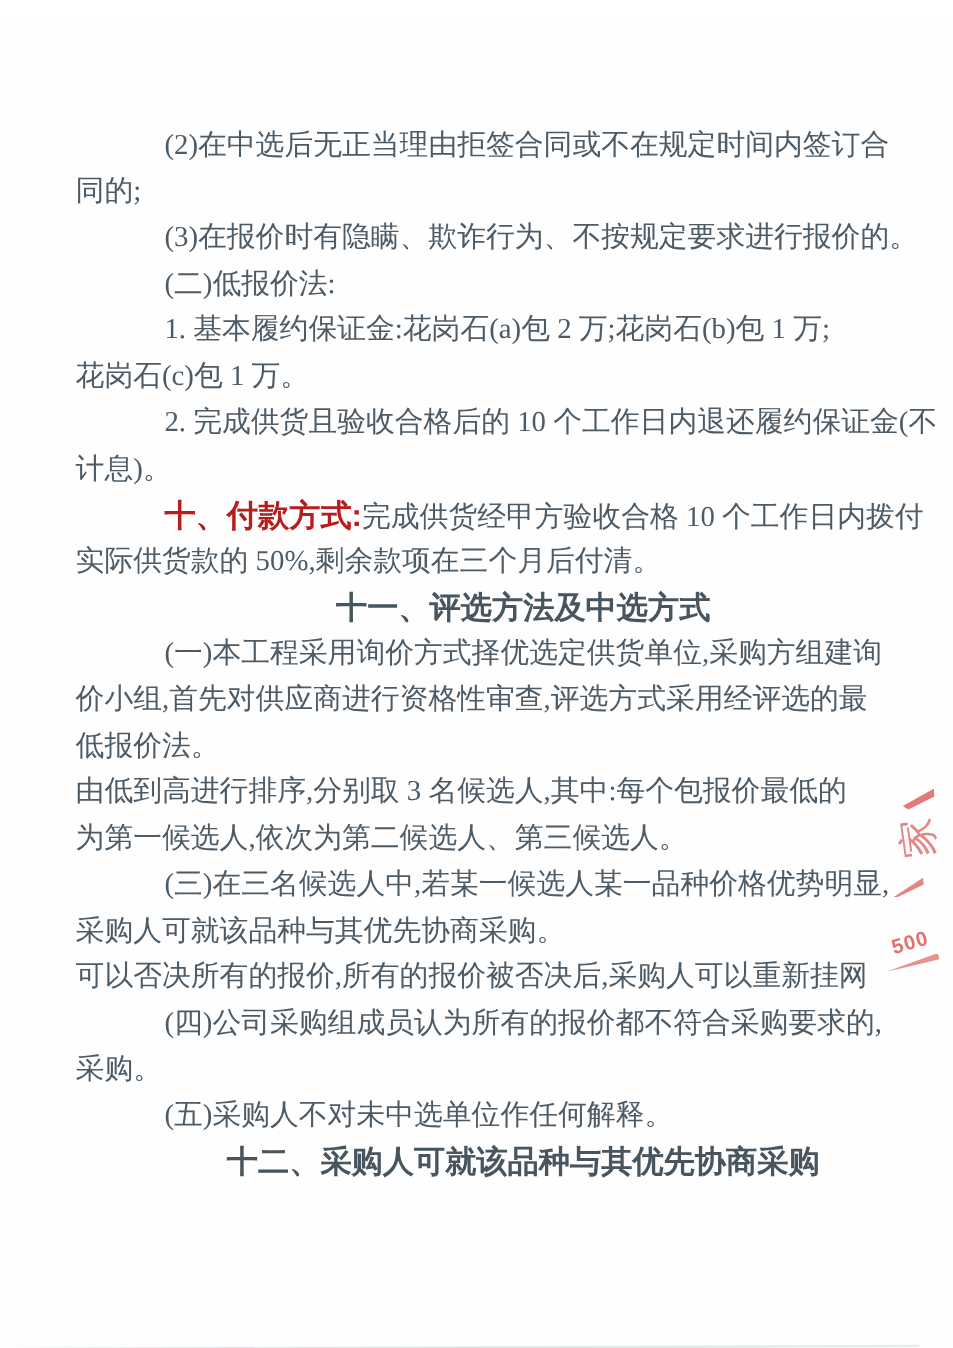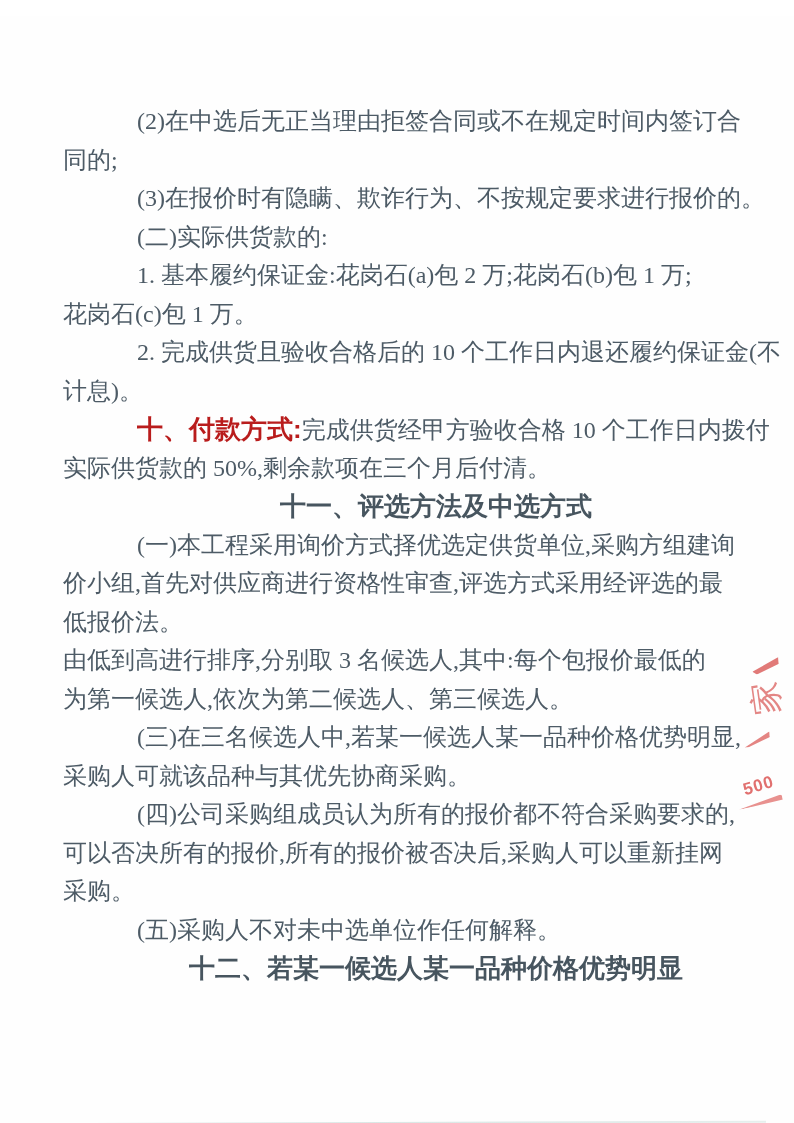--- a/index.html
+++ b/index.html
@@ -114,40 +114,40 @@
 </style>
 </head>
 <body>
 
 <div class="page">
 
   <div class="doc" id="doc-lines">
       <div class="line indent">(2)在中选后无正当理由拒签合同或不在规定时间内签订合</div>
       <div class="line">同的;</div>
       <div class="line indent">(3)在报价时有隐瞒、欺诈行为、不按规定要求进行报价的。</div>
-      <div class="line indent">(二)实际供货款的:</div>
+      <div class="line indent">(二)低报价法:</div>
       <div class="line indent">1. 基本履约保证金:花岗石(a)包 2 万;花岗石(b)包 1 万;</div>
       <div class="line">花岗石(c)包 1 万。</div>
       <div class="line indent">2. 完成供货且验收合格后的 10 个工作日内退还履约保证金(不</div>
       <div class="line">计息)。</div>
       <div class="line indent"><span class="bold-lead">十、付款方式:</span><span>完成供货经甲方验收合格 10 个工作日内拨付</span></div>
       <div class="line">实际供货款的 50%,剩余款项在三个月后付清。</div>
       <div class="line indent heading">十一、评选方法及中选方式</div>
       <div class="line indent">(一)本工程采用询价方式择优选定供货单位,采购方组建询</div>
       <div class="line">价小组,首先对供应商进行资格性审查,评选方式采用经评选的最</div>
       <div class="line">低报价法。</div>
       <div class="line">由低到高进行排序,分别取 3 名候选人,其中:每个包报价最低的</div>
       <div class="line">为第一候选人,依次为第二候选人、第三候选人。</div>
       <div class="line indent">(三)在三名候选人中,若某一候选人某一品种价格优势明显,</div>
       <div class="line">采购人可就该品种与其优先协商采购。</div>
+      <div class="line">可以否决所有的报价,所有的报价被否决后,采购人可以重新挂网</div>
       <div class="line indent">(四)公司采购组成员认为所有的报价都不符合采购要求的,</div>
-      <div class="line">可以否决所有的报价,所有的报价被否决后,采购人可以重新挂网</div>
       <div class="line">采购。</div>
       <div class="line indent">(五)采购人不对未中选单位作任何解释。</div>
-      <div class="line indent heading">十二、若某一候选人某一品种价格优势明显</div>
+      <div class="line indent heading">十二、采购人可就该品种与其优先协商采购</div>
     </div>
 
   <div class="stamp-stroke-1"></div>
   <div class="stamp-glyph">
     <span>家</span>
   </div>
   <div class="stamp-stroke-2"></div>
   <div class="stamp-number">500</div>
   <div class="stamp-swoosh"></div>
 

